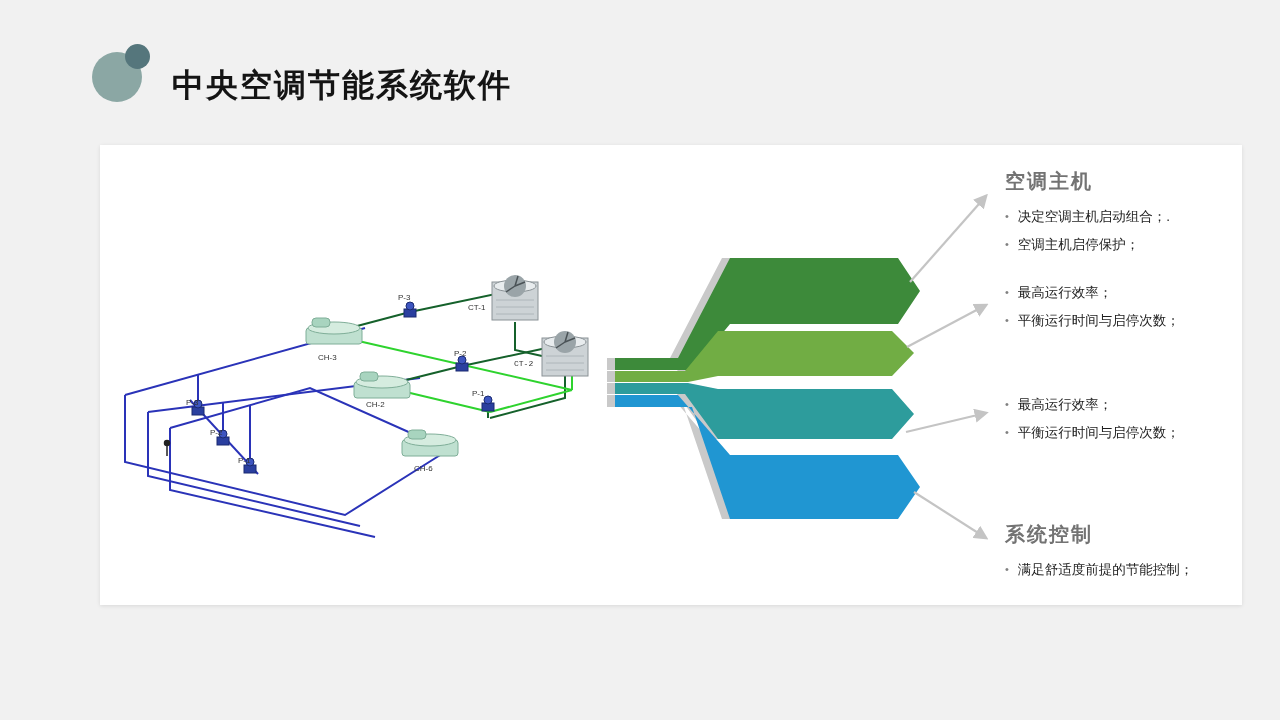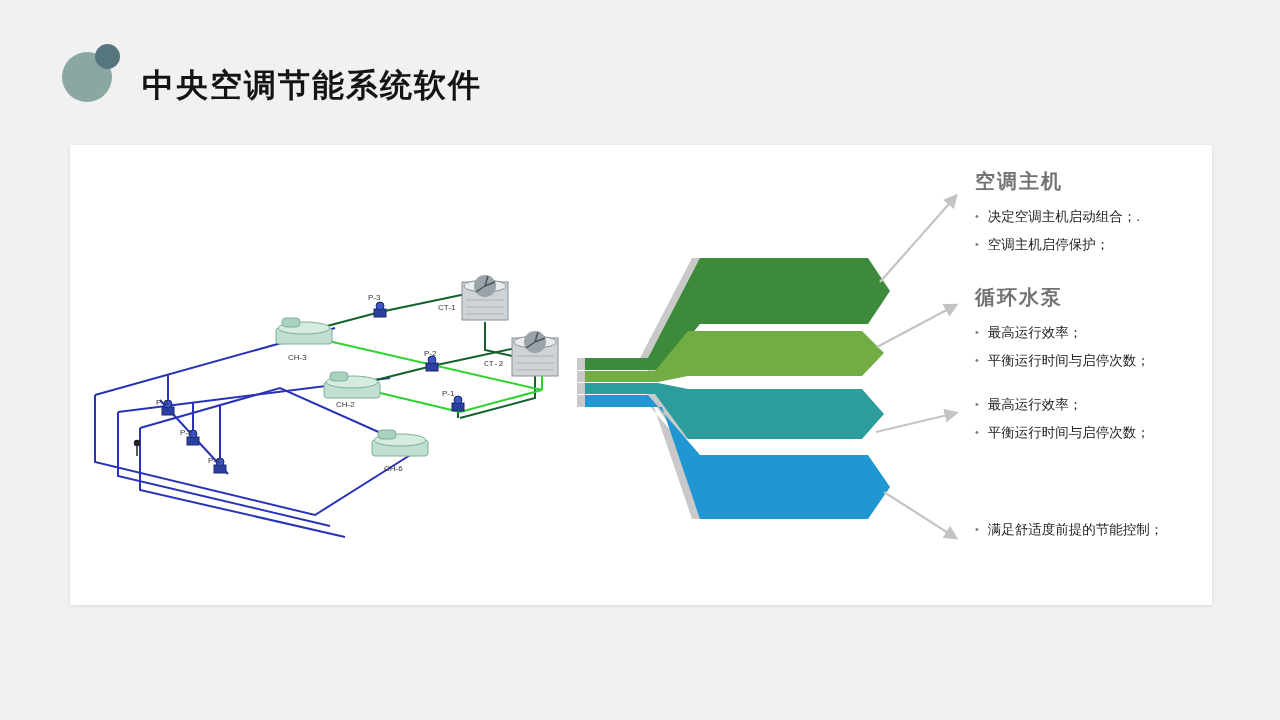--- a/index.html
+++ b/index.html
@@ -3,21 +3,21 @@
 <meta charset="utf-8">
 <style>
   * { margin:0; padding:0; box-sizing:border-box; }
   html,body { width:1280px; height:720px; }
   body {
     background:#f1f1f1;
     font-family:"Liberation Sans", sans-serif;
     position:relative;
     overflow:hidden;
   }
-  .slide { position:absolute; inset:0; }
+  .slide { position:absolute; inset:0;margin-left:30px; }
 
   
   .logo { position:absolute; left:62px; top:44px; width:72px; height:58px; }
   .logo .c-big  { position:absolute; left:0; top:8px;  width:50px; height:50px; border-radius:50%; background:#8ba7a4; }
   .logo .c-small{ position:absolute; left:33px; top:0;  width:25px; height:25px; border-radius:50%; background:#55767c; }
   .page-title {
     position:absolute; left:142px; top:64px;
     font-size:32px; font-weight:bold; color:#141414; letter-spacing:2px;
   }
 
@@ -201,21 +201,20 @@
       <span class="dot">•</span>
       <span>决定空调主机启动组合；.</span>
     </div>
     <div class="bullet">
       <span class="dot">•</span>
       <span>空调主机启停保护；</span>
     </div>
   </div>
 
   <div class="section" style="top:284px;">
-    <h2>循环水泵</h2>
     <div class="bullet">
       <span class="dot">•</span>
       <span>最高运行效率；</span>
     </div>
     <div class="bullet">
       <span class="dot">•</span>
       <span>平衡运行时间与启停次数；</span>
     </div>
   </div>
 
@@ -224,19 +223,20 @@
       <span class="dot">•</span>
       <span>最高运行效率；</span>
     </div>
     <div class="bullet">
       <span class="dot">•</span>
       <span>平衡运行时间与启停次数；</span>
     </div>
   </div>
 
   <div class="section" style="top:521px;">
+    <h2>系统控制</h2>
     <div class="bullet">
       <span class="dot">•</span>
       <span>满足舒适度前提的节能控制；</span>
     </div>
   </div>
 
 </div>
 
 </body></html>

